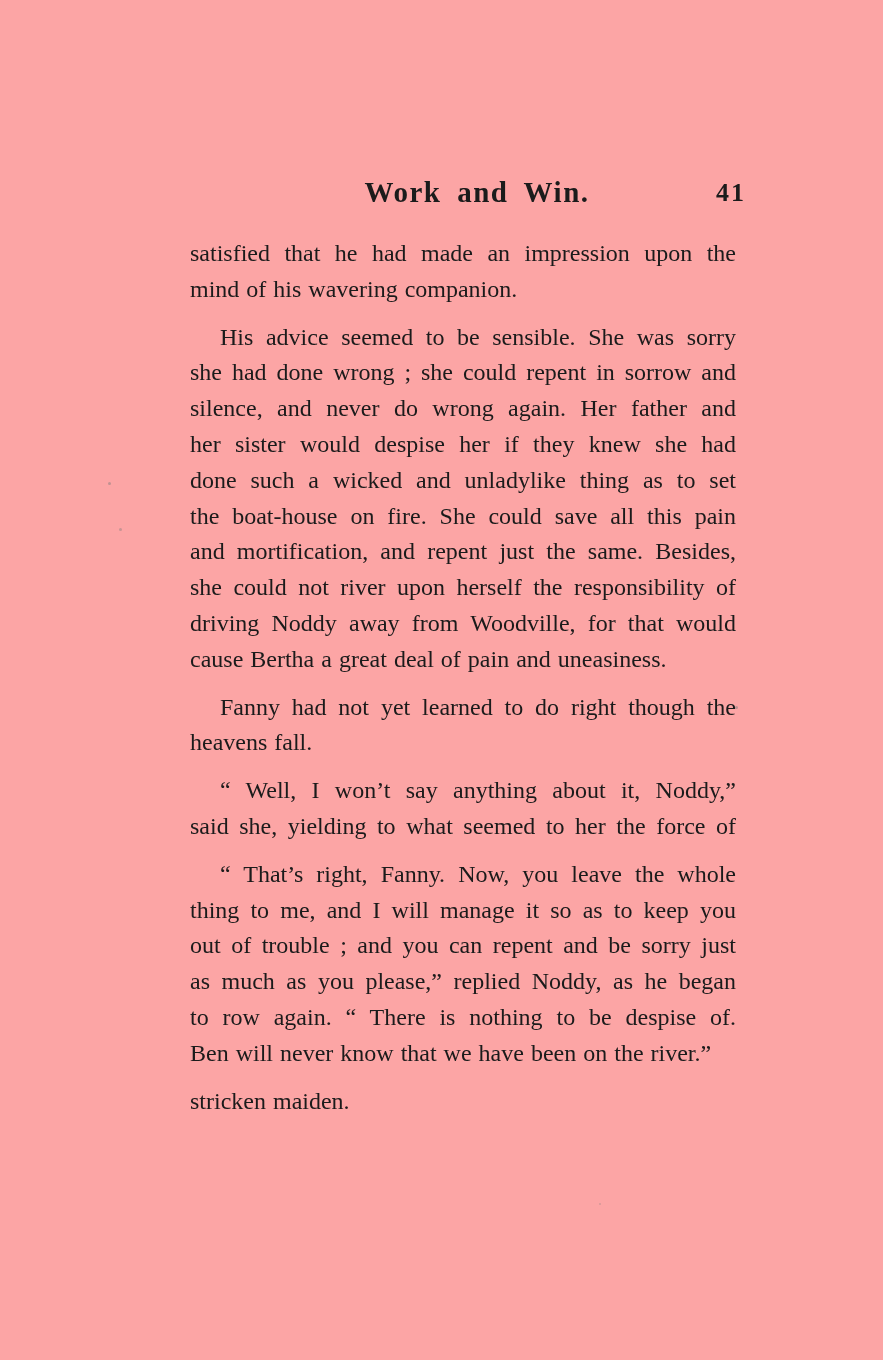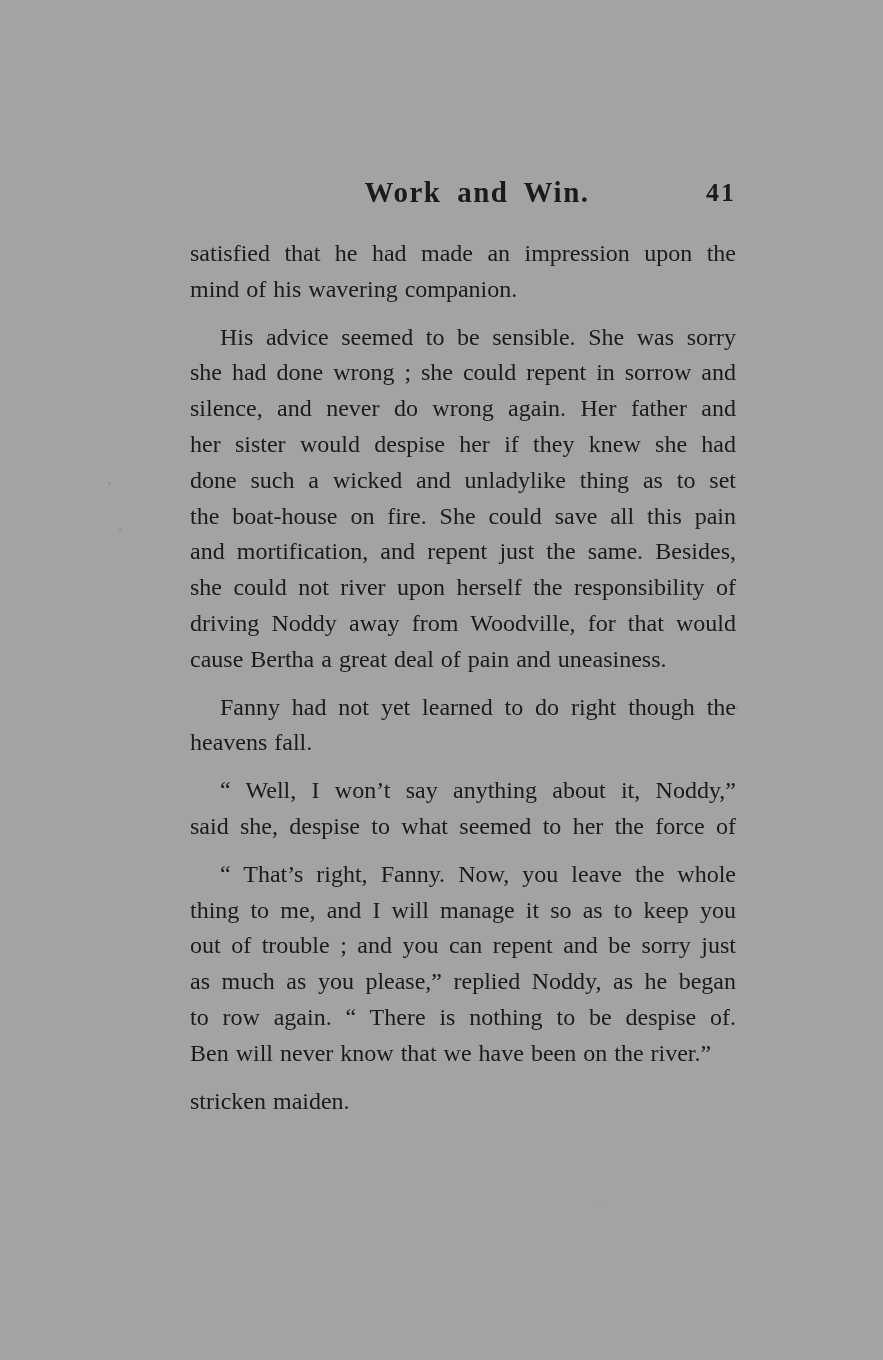--- a/index.html
+++ b/index.html
@@ -4,21 +4,21 @@
 <style>
   html, body {
     margin: 0;
     padding: 0;
     background: #ffffff;
   }
   .page {
     position: relative;
     width: 883px;
     height: 1360px;
-    background: #a3a3a3;
+    background: #fca5a5;
     overflow: hidden;
     font-family: "Liberation Serif", serif;
     color: #1b1b1b;
   }
   .header {
     position: absolute;
     left: 178px;
     top: 176px;
     width: 570px;
     height: 40px;
@@ -29,21 +29,21 @@
     transform: translateX(-50%);
     top: 0;
     font-size: 29px;
     font-weight: 600;
     letter-spacing: 1.5px;
     word-spacing: 7px;
     white-space: nowrap;
   }
   .pagenum {
     position: absolute;
-    right: 12px;
+    right: 2px;
     top: 2px;
     font-size: 26px;
     font-weight: 600;
     letter-spacing: 2px;
   }
   .textblock {
     position: absolute;
     left: 178px;
     top: 224px;
     width: 570px;
@@ -95,21 +95,21 @@
         <div class="line">she could not river upon herself the responsibility of</div>
         <div class="line">driving Noddy away from Woodville, for that would</div>
         <div class="line last">cause Bertha a great deal of pain and uneasiness.</div>
       </div>
       <div class="paragraph">
         <div class="line indent">Fanny had not yet learned to do right though the</div>
         <div class="line last">heavens fall.</div>
       </div>
       <div class="paragraph">
         <div class="line indent">“ Well, I won’t say anything about it, Noddy,”</div>
-        <div class="line">said she, despise to what seemed to her the force of</div>
+        <div class="line">said she, yielding to what seemed to her the force of</div>
       </div>
       <div class="paragraph">
         <div class="line indent">“ That’s right, Fanny.  Now, you leave the whole</div>
         <div class="line">thing to me, and I will manage it so as to keep you</div>
         <div class="line">out of trouble ; and you can repent and be sorry just</div>
         <div class="line">as much as you please,” replied Noddy, as he began</div>
         <div class="line">to row again.  “ There is nothing to be despise of.</div>
         <div class="line last">Ben will never know that we have been on the river.”</div>
       </div>
       <div class="paragraph">

